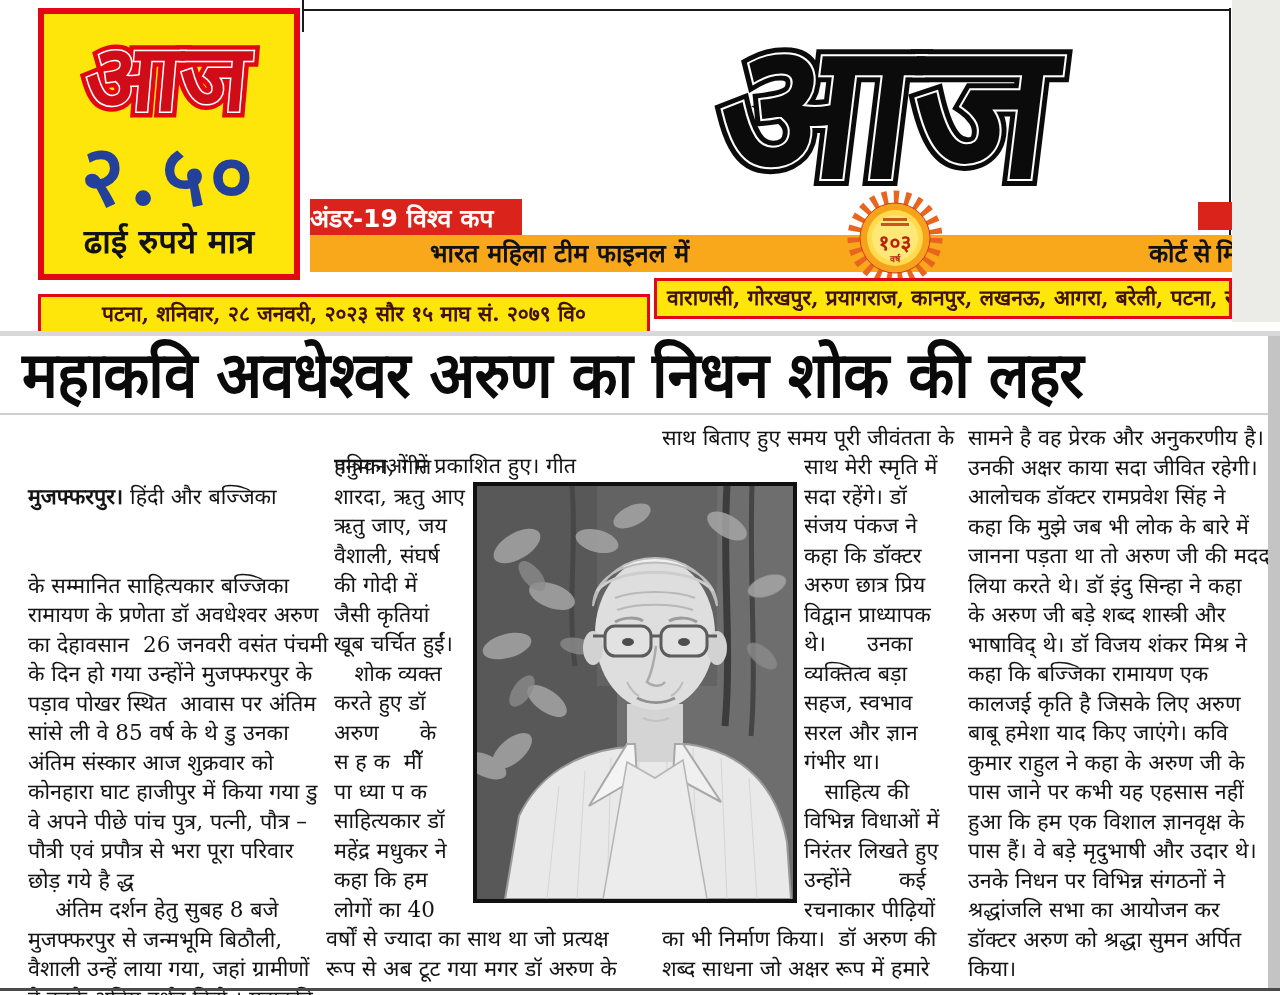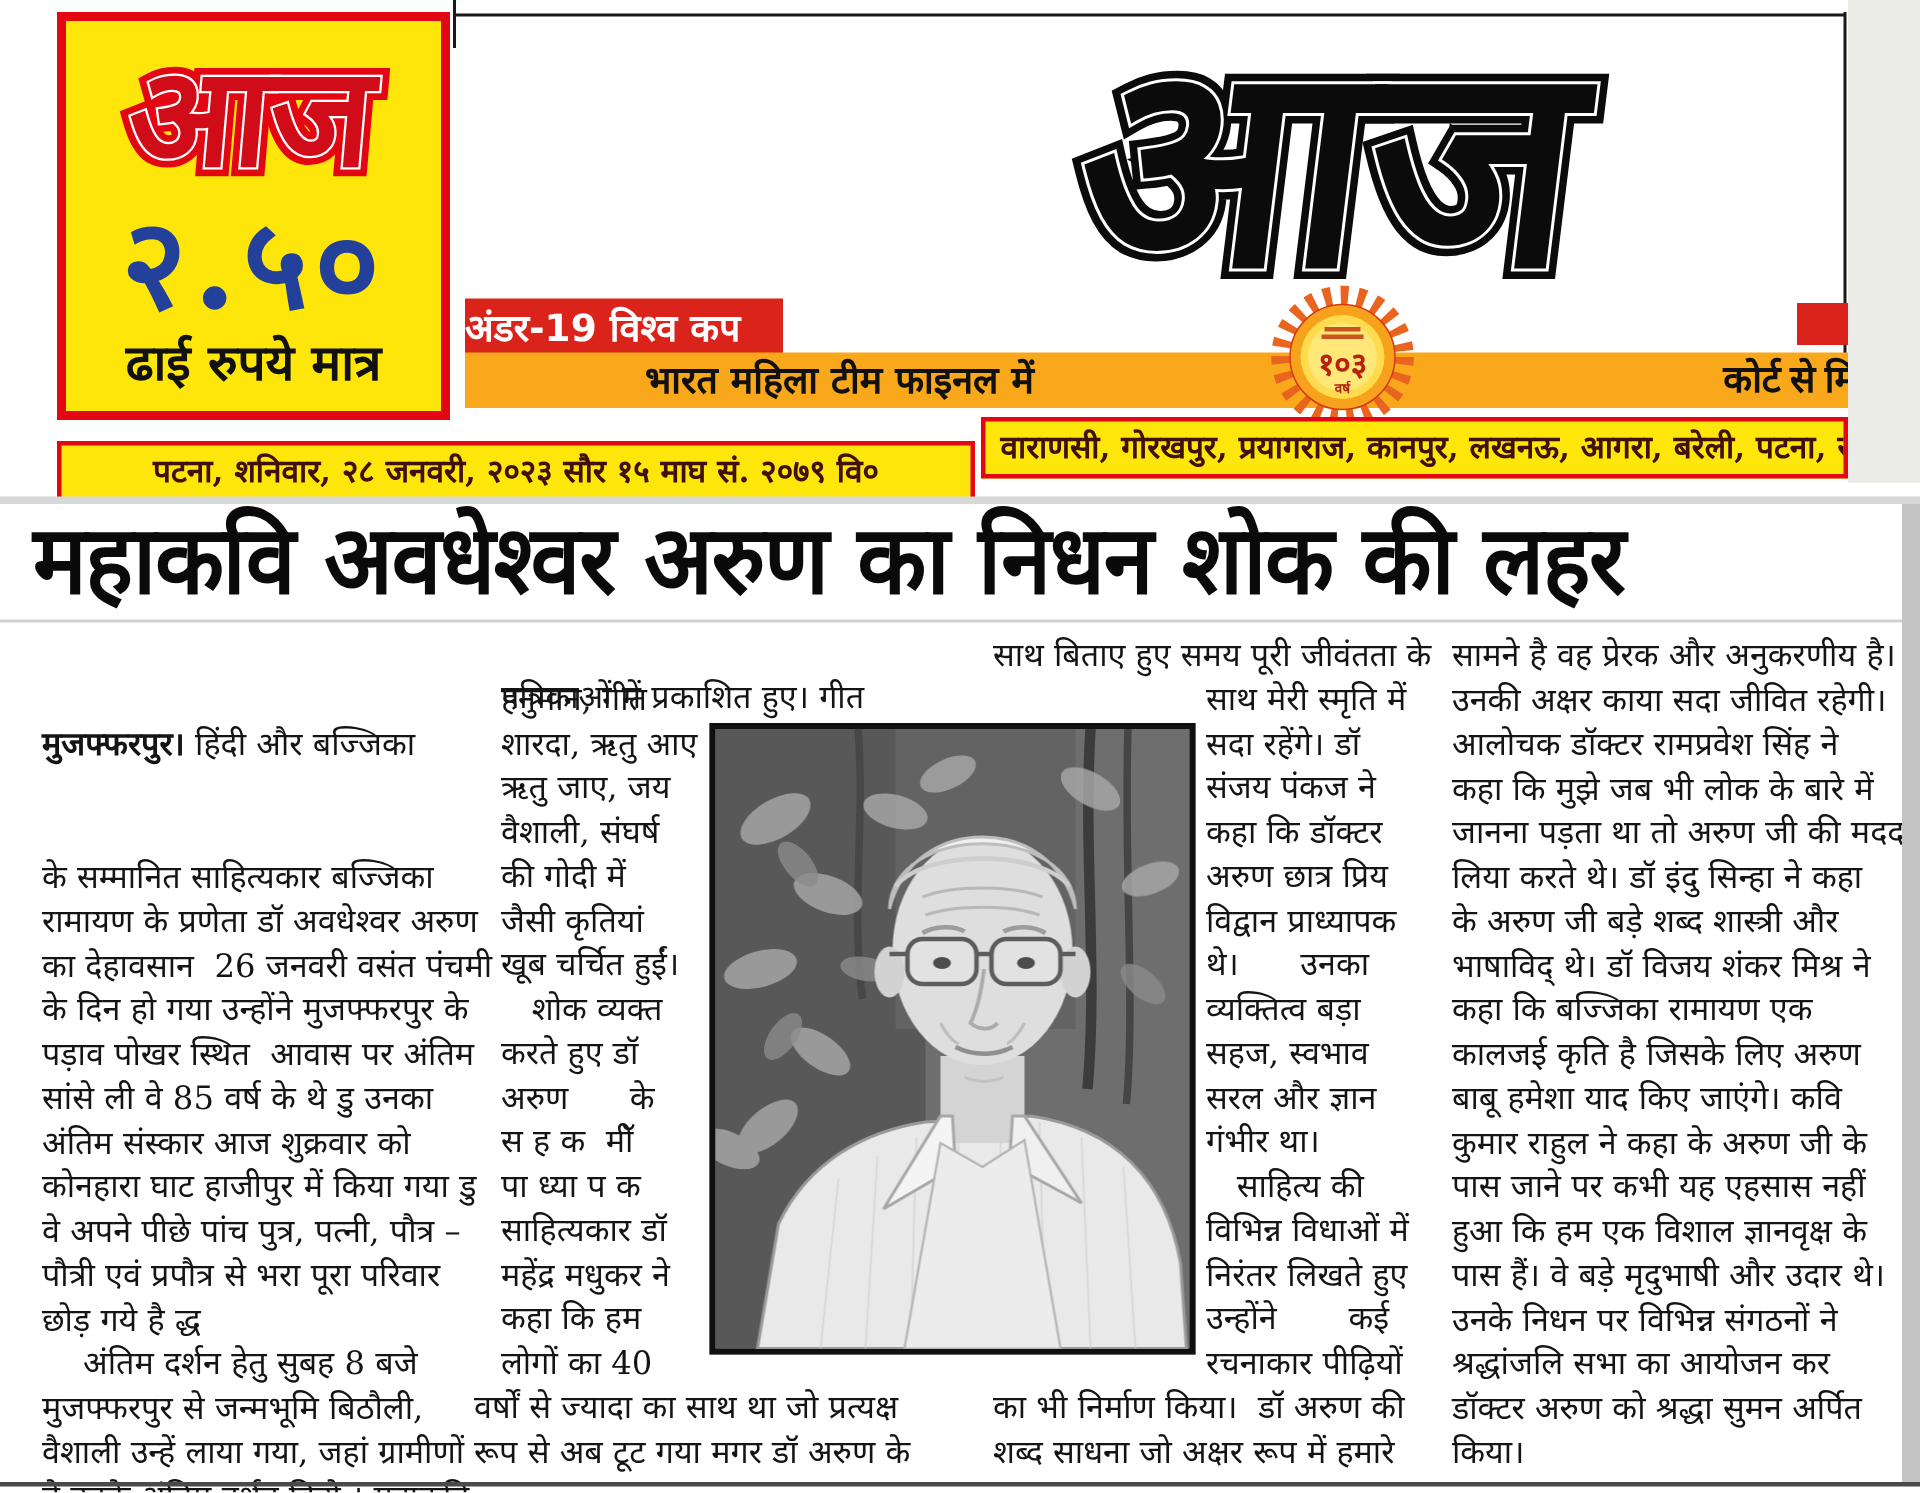--- a/index.html
+++ b/index.html
@@ -49,21 +49,21 @@
   .headline{left:22px;top:334px;width:1252px;margin:0;color:#0a0a0a;font-weight:800;
             font-size:60px;line-height:76px;letter-spacing:-1px;white-space:nowrap;
             transform:scaleY(1.06);transform-origin:top left;}
 
   .txt{font-size:21.5px;line-height:29.5px;color:#141414;white-space:pre-wrap;
        font-family:"DejaVu Serif","Liberation Serif",serif;}
   .txt .line,.line{white-space:pre-wrap;}
   #col1{left:28px;top:423px;width:302px;}
   #col2a{left:334px;top:423px;width:326px;margin-top:28px;}
   #col2b{left:334px;top:452px;width:140px;}
-  #col2c{left:316px;top:924px;width:326px;}
+  #col2c{left:326px;top:924px;width:326px;}
   #col3a{left:662px;top:423px;width:304px;}
   #col3b{left:804px;top:452px;width:162px;}
   #col3c{left:662px;top:924px;width:304px;}
   #col4{left:968px;top:423px;width:302px;}
   .bold{font-weight:bold;margin-top:44px;}
 
   .photo{left:473px;top:482px;width:324px;height:421px;border:4px solid #101010;
          box-sizing:border-box;background:#777;}
   .photo svg{display:block;}
 </style>

